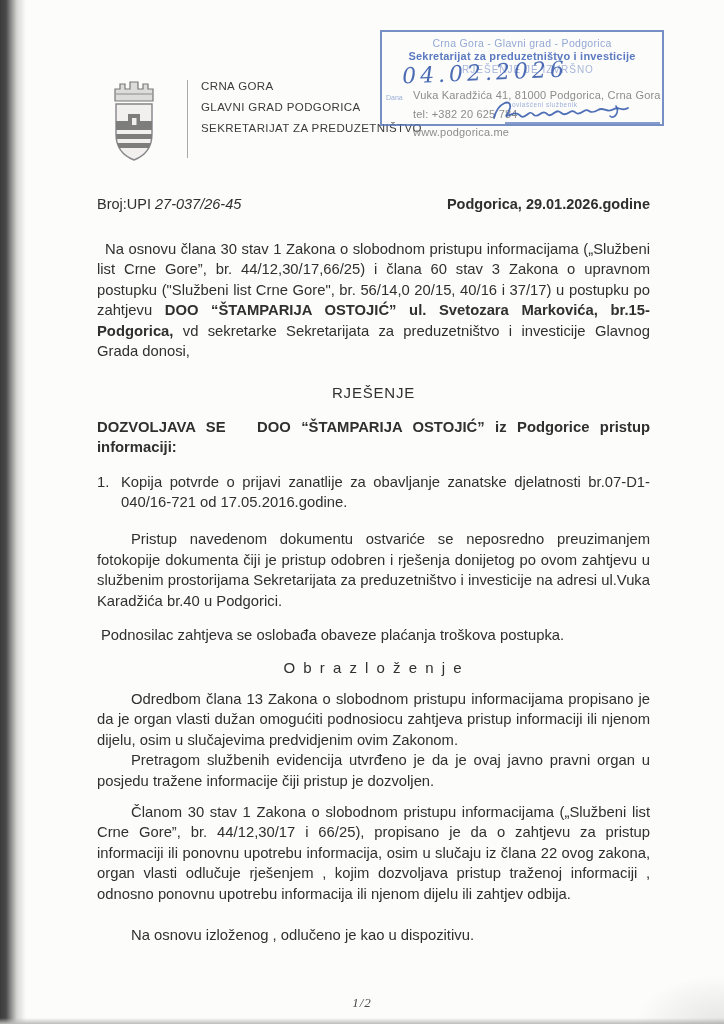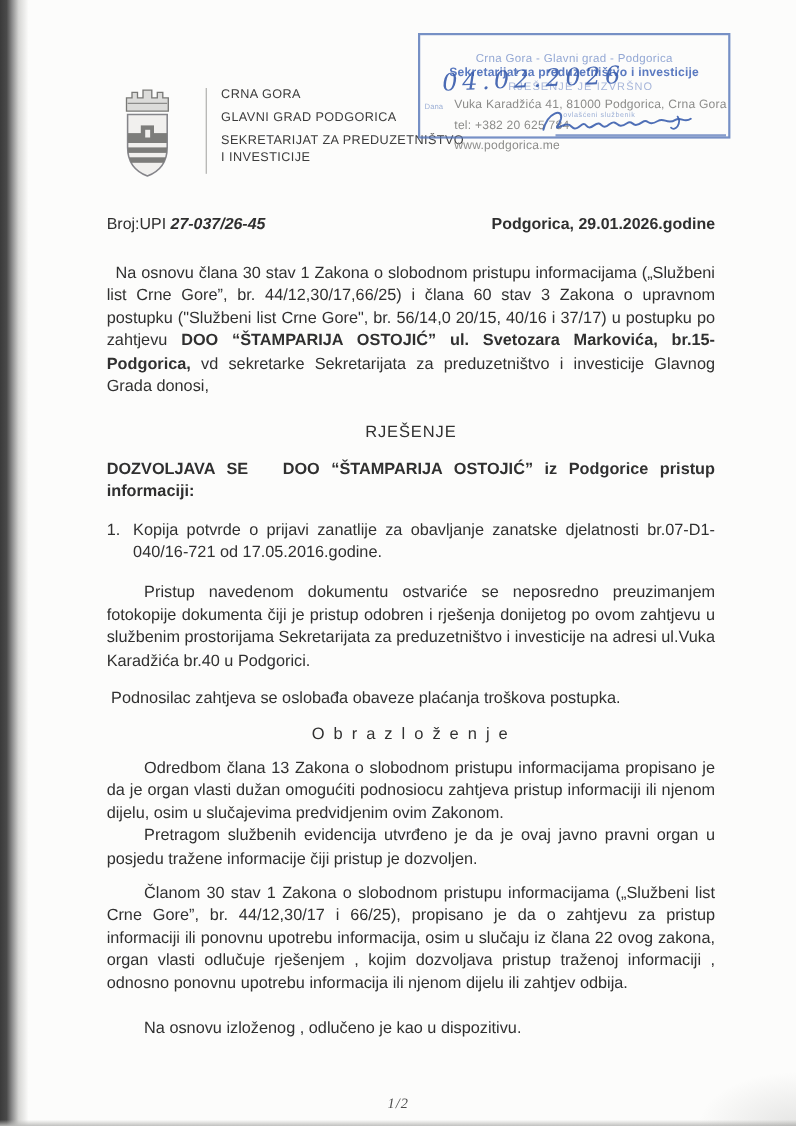--- a/index.html
+++ b/index.html
@@ -40,41 +40,41 @@
 
   
   .contact { position: absolute; left: 413px; top: 86px; font-size: 11px; color: #8c8c8a; line-height: 18.5px; letter-spacing: 0.2px; }
 
   
   .stamp {
     position: absolute; left: 380px; top: 30px; width: 284px; height: 96px;
     border: 2px solid rgba(84,116,184,0.8);
     text-align: center;
   }
-  .stamp .s1 { margin-top: 15px; font-size: 10.5px; color: #94a8d4; letter-spacing: 0.3px; }
+  .stamp .s1 { margin-top: 5px; font-size: 10.5px; color: #94a8d4; letter-spacing: 0.3px; }
   .stamp .s2 { margin-top: 1px; font-size: 11px; font-weight: bold; color: #5b7ac0; letter-spacing: 0.2px; }
   .stamp .s3 { margin-top: 2px; font-size: 10px; color: #a7b6da; letter-spacing: 1px; margin-left: 12px; }
   .stamp .dana { position: absolute; left: 4px; top: 62px; font-size: 7px; color: #9db0d6; }
   .handwritten-date {
     position: absolute; left: 20px; top: 28px;
     font-family: "DejaVu Serif", serif; font-style: italic;
     font-size: 22px; letter-spacing: 4px; color: #3c5fae;
     transform: rotate(-2.5deg); opacity: 0.92; white-space: nowrap;
   }
   .official-label { position: absolute; left: 512px; top: 101px; font-size: 6.5px; color: #9db0d6; letter-spacing: 0.5px; }
   .signature-line { position: absolute; left: 505px; top: 122px; width: 155px; height: 1.5px; background: rgba(84,116,184,0.7); }
   .signature { position: absolute; left: 488px; top: 92px; }
 
   
   .ref-row {
     position: absolute; left: 97px; top: 196px; width: 553px;
     display: flex; justify-content: space-between; align-items: baseline;
     font-size: 14.5px;
   }
-  .ref-num-value { font-weight: bold; font-style: italic; }
+  .ref-num-value { font-weight: normal; font-style: italic; }
   .ref-place-date { font-weight: bold; }
 
   
   .doc-body {
     position: absolute; left: 97px; top: 239px; width: 553px;
     font-size: 14.8px; line-height: 20.4px; text-align: justify; color: #303030;
   }
   .p-intro { text-indent: 8px; margin-bottom: 22px; }
   .h-center { text-align: center; font-weight: normal; margin-bottom: 13px; font-size: 15px; letter-spacing: 0.8px; }
   .p-decision { font-weight: bold; margin-bottom: 14px; }
@@ -120,21 +120,20 @@
         <rect x="10" y="69" width="36" height="5" fill="#7d7d7b"></rect>
       </g>
     </svg>
   </div>
   <div class="lh-divider"></div>
 
   <div class="lh-text">
     <div class="l1">CRNA GORA</div>
     <div class="l2">GLAVNI GRAD PODGORICA</div>
     <div class="l3">SEKRETARIJAT ZA PREDUZETNIŠTVO</div>
-    <div class="l4">I INVESTICIJE</div>
   </div>
 
   <div class="contact">
     <div>Vuka Karadžića 41, 81000 Podgorica, Crna Gora</div>
     <div>tel: +382 20 625 784</div>
     <div>www.podgorica.me</div>
   </div>
 
   <div class="stamp">
     <div class="s1">Crna Gora - Glavni grad - Podgorica</div>

